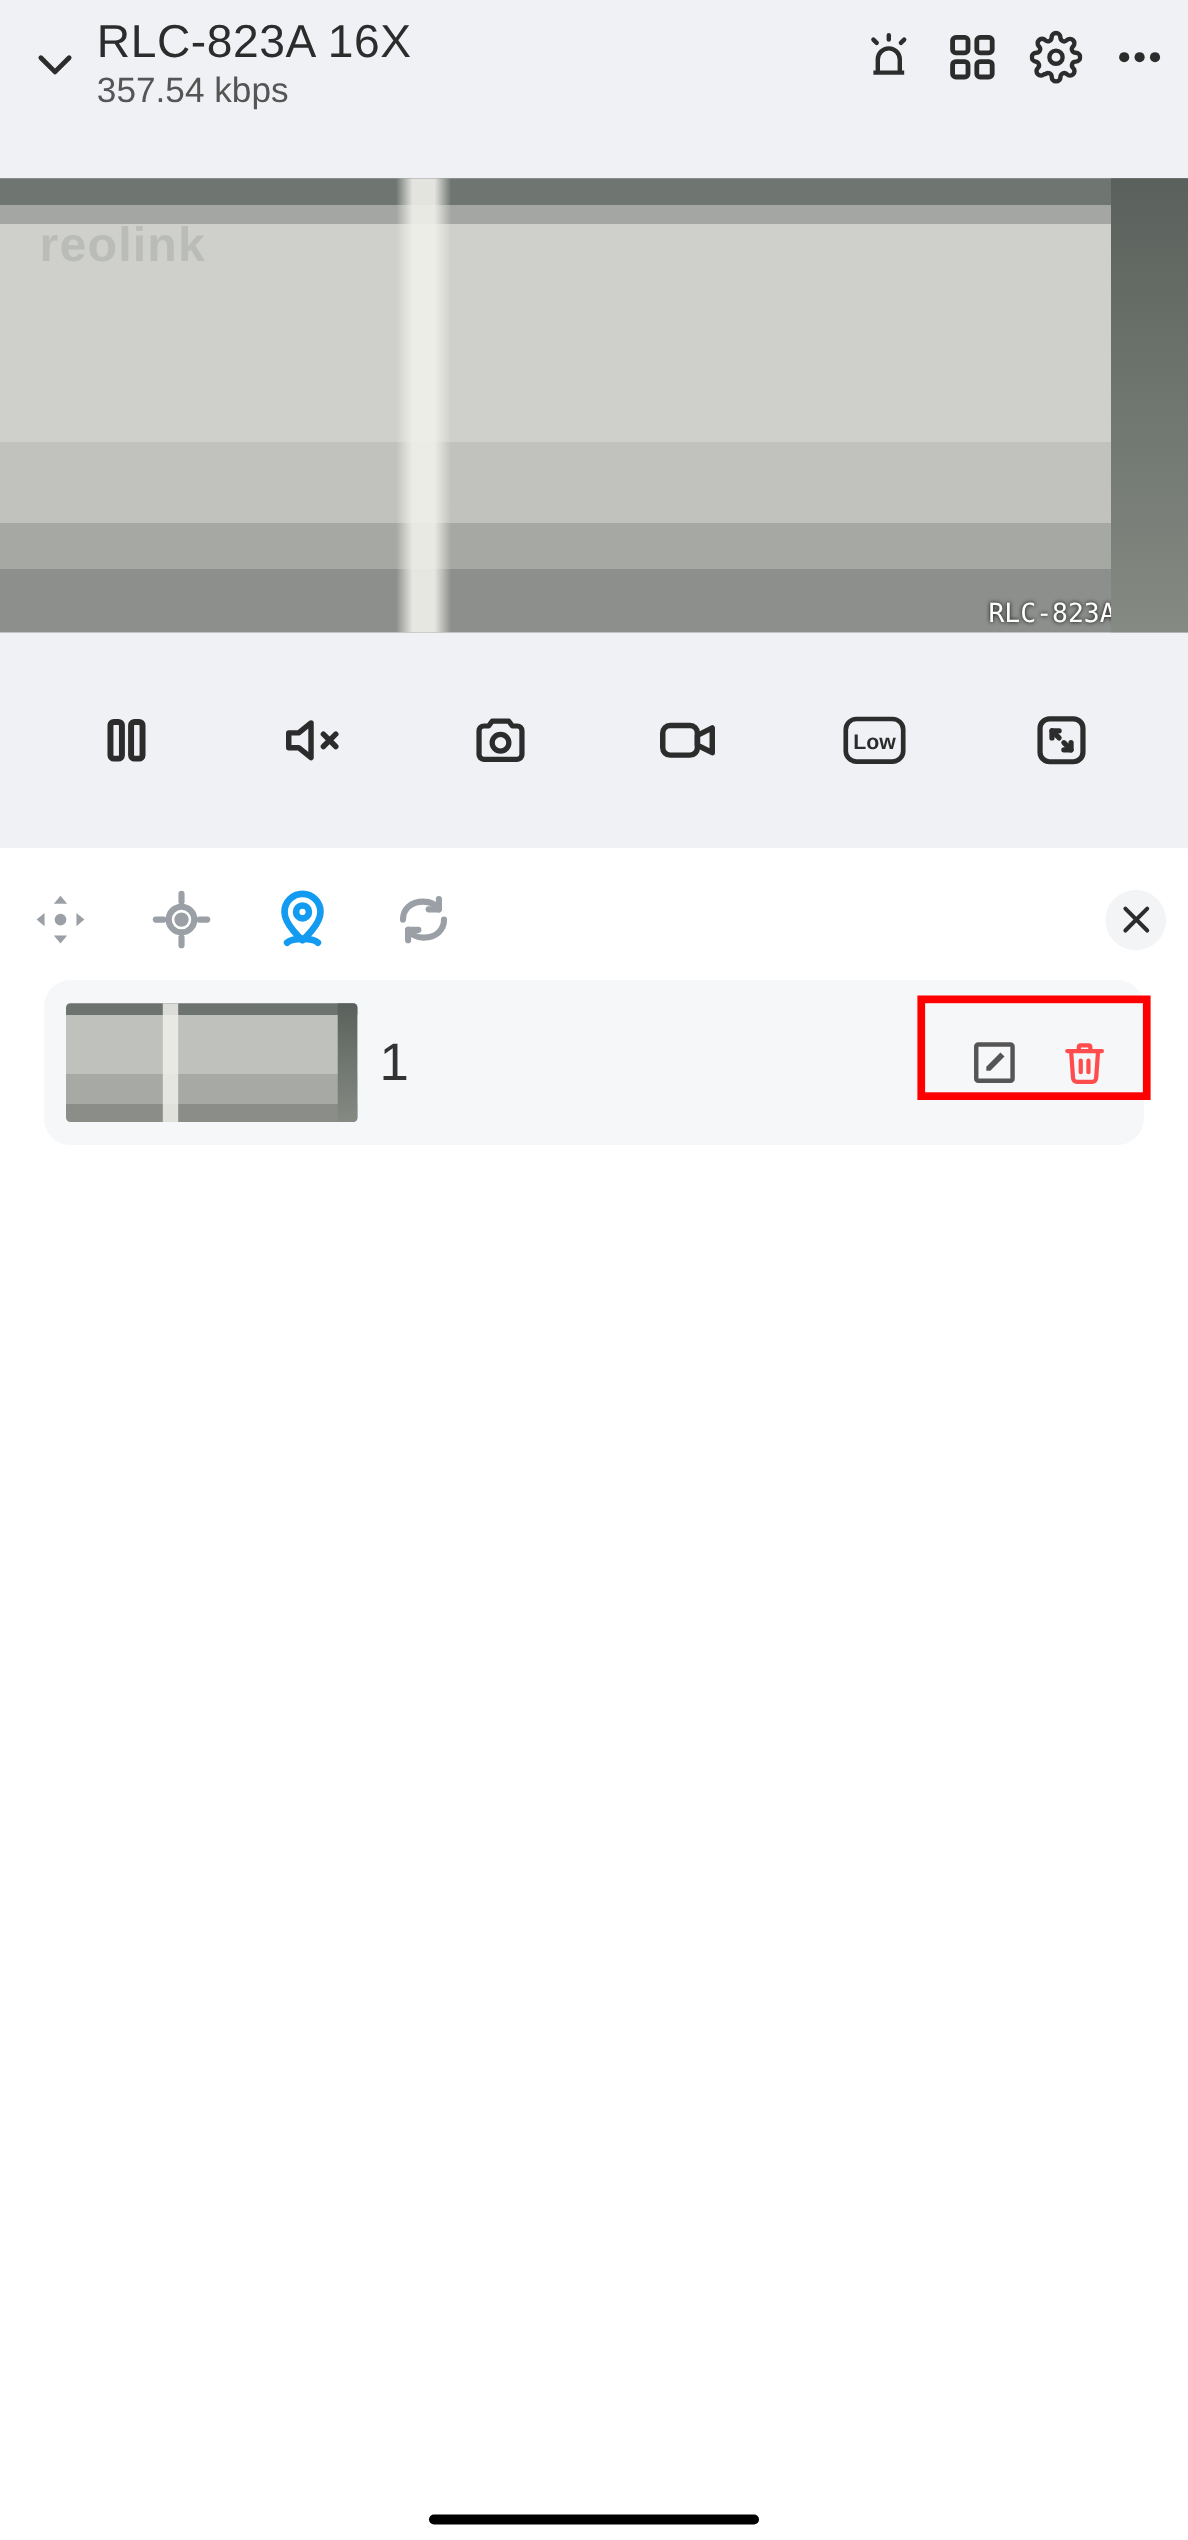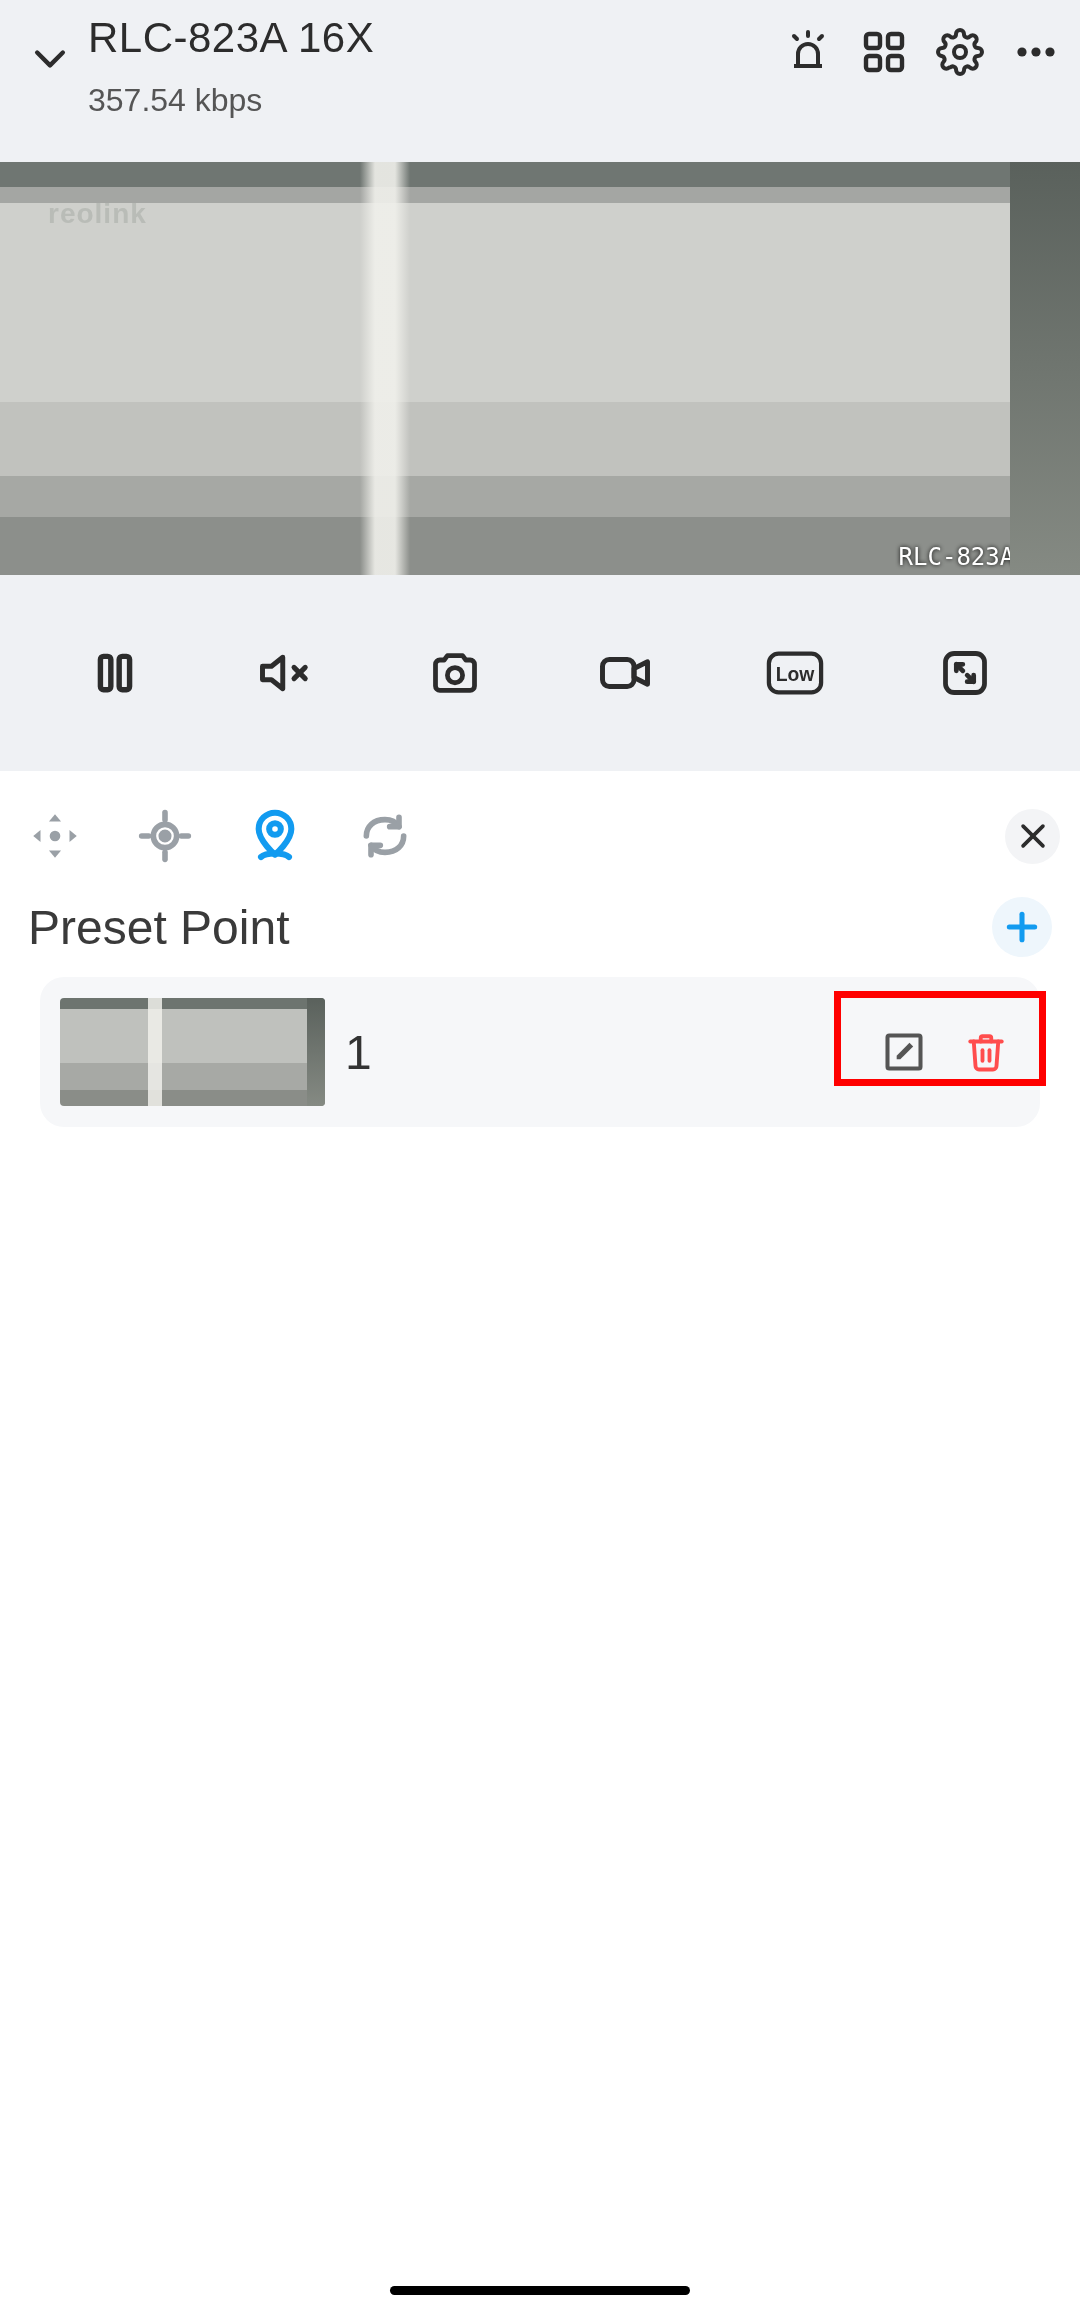--- a/index.html
+++ b/index.html
@@ -20,21 +20,21 @@
     align-items: center;
     justify-content: center;
     margin-top: 18px;
   }
   .title-block {
     flex: 1;
     padding-left: 8px;
     padding-top: 4px;
   }
   .cam-title { font-size: 42px; font-weight: 500; color: #2c2c2c; letter-spacing: 0.5px; }
-  .cam-bitrate { font-size: 32px; color: #555; margin-top: 20px; }
+  .cam-bitrate { font-size: 32px; color: #555; margin-top: 2px; }
   .header-icons { display: flex; align-items: center; gap: 28px; margin-top: 18px; }
   .hicon { width: 48px; height: 48px; display:flex; align-items:center; justify-content:center; }
 
   
   .video-wrap { background:#eff1f4; padding-bottom:0; }
   .video {
     width: 1080px; height: 413px; position: relative; overflow:hidden;
     background: linear-gradient(
       to bottom,
       #6f7672 0%, #6f7672 6%,
@@ -47,21 +47,21 @@
   }
   .video::before {
     content:""; position:absolute; top:0; bottom:0; left:360px; width:50px;
     background: linear-gradient(to right, rgba(255,255,255,0) 0%, rgba(240,240,235,0.9) 30%, rgba(240,240,235,0.9) 70%, rgba(255,255,255,0) 100%);
   }
   .video::after {
     content:""; position:absolute; top:0; right:0; width:70px; height:100%;
     background: linear-gradient(to bottom, #5a615c 0%, #858a83 100%);
   }
   .brand {
-    position:absolute; left:48px; top:36px; font-size:28px; font-weight:600;
+    position:absolute; left:36px; top:36px; font-size:44px; font-weight:600;
     color:#b9bcb7; letter-spacing:1px; font-family: Arial, sans-serif;
   }
   .timestamp {
     position:absolute; left:50%; transform:translateX(-50%); top:10px;
     font-family: monospace; font-size:24px; color:#fff; text-shadow:0 0 4px #000;
   }
   .cam-label {
     position:absolute; right:8px; bottom:4px; font-family:monospace; font-size:24px;
     color:#fff; text-shadow:0 0 4px #000;
   }
@@ -249,29 +249,20 @@
       </svg>
     </div>
     <div class="ptz-close">
       <svg width="34" height="34" viewBox="0 0 24 24" fill="none" stroke="#2c2c2c" stroke-width="2.6" stroke-linecap="round">
           <line x1="5" y1="5" x2="19" y2="19"></line>
           <line x1="19" y1="5" x2="5" y2="19"></line>
         </svg>
     </div>
   </div>
 
-  <div class="section-row">
-    <div class="section-title">Preset Point</div>
-    <div class="add-btn">
-      <svg width="38" height="38" viewBox="0 0 24 24" fill="none" stroke="#129bf0" stroke-width="3.2" stroke-linecap="round">
-          <line x1="12" y1="4" x2="12" y2="20"></line>
-          <line x1="4" y1="12" x2="20" y2="12"></line>
-        </svg>
-    </div>
-  </div>
 
   <div class="preset-card">
     <div class="thumb"></div>
     <div class="preset-num">1</div>
     <div class="preset-actions">
       <div class="act">
         <svg width="44" height="44" viewBox="0 0 24 24" fill="none" stroke="#555" stroke-width="2.2" stroke-linecap="round" stroke-linejoin="round">
           <rect x="3" y="3" width="18" height="18" rx="1"></rect>
           <path d="M15 7l2 2-7 7H8v-2l7-7z" fill="#555" stroke="none"></path>
         </svg>

